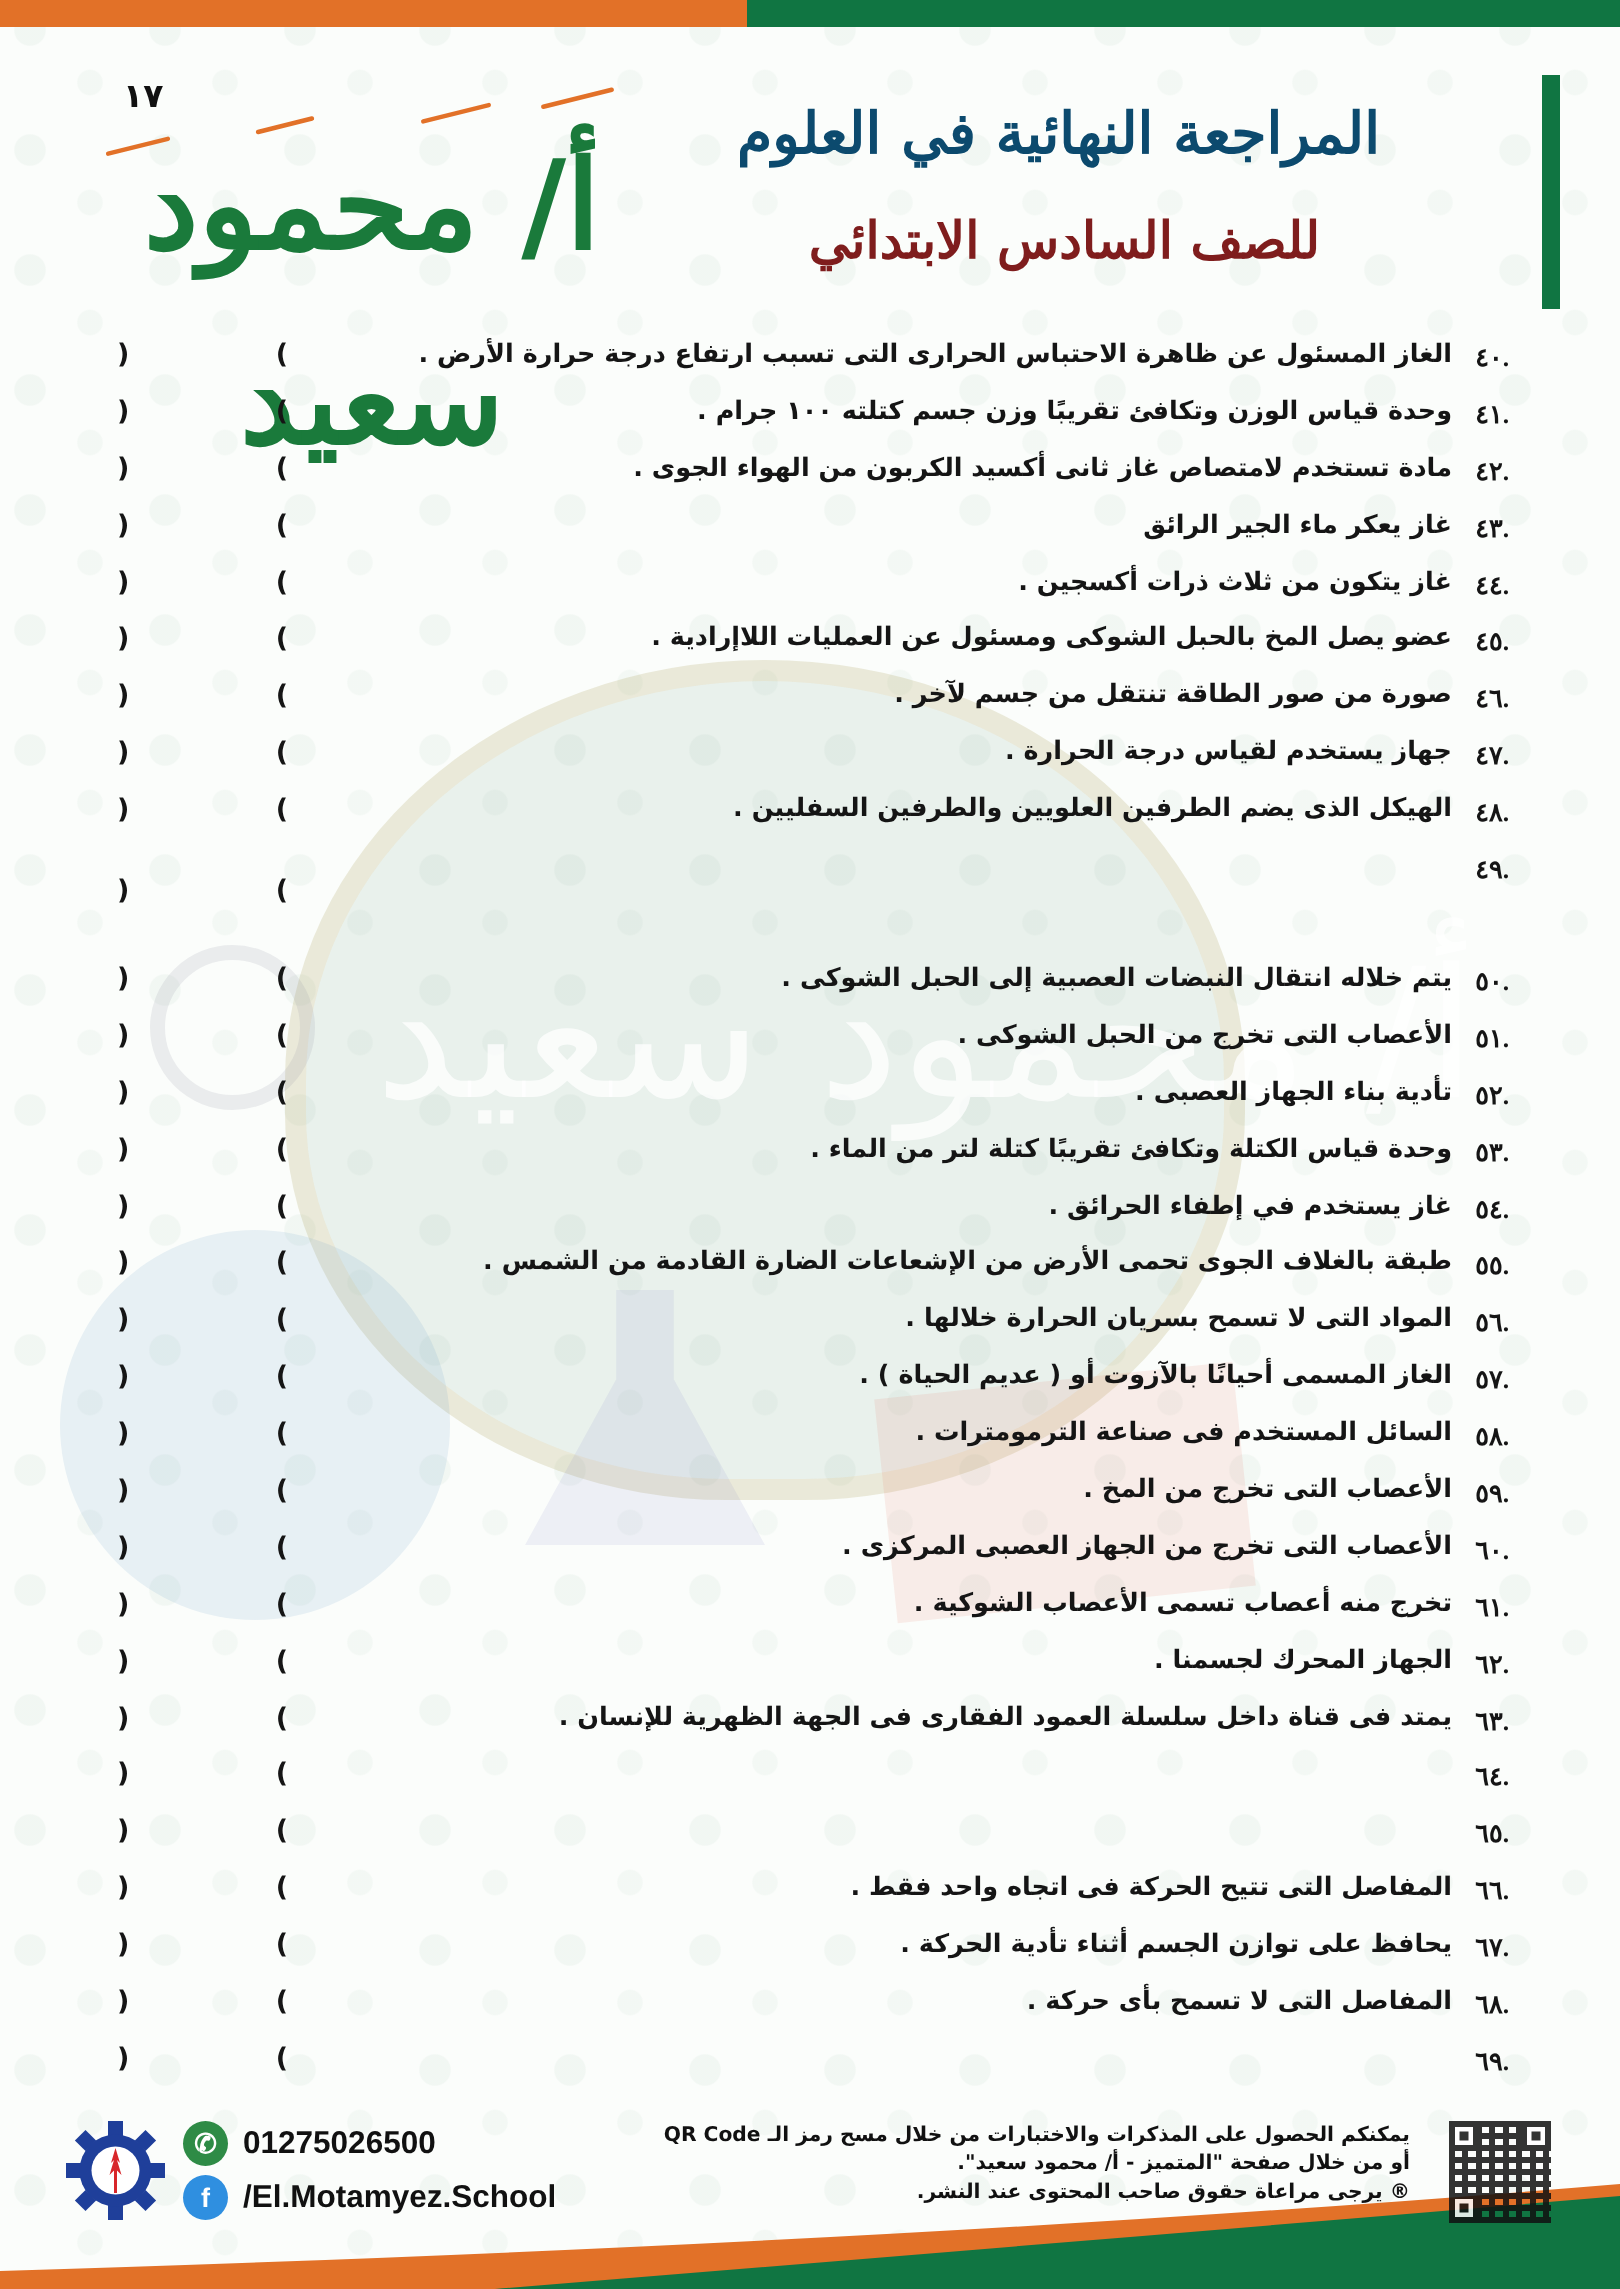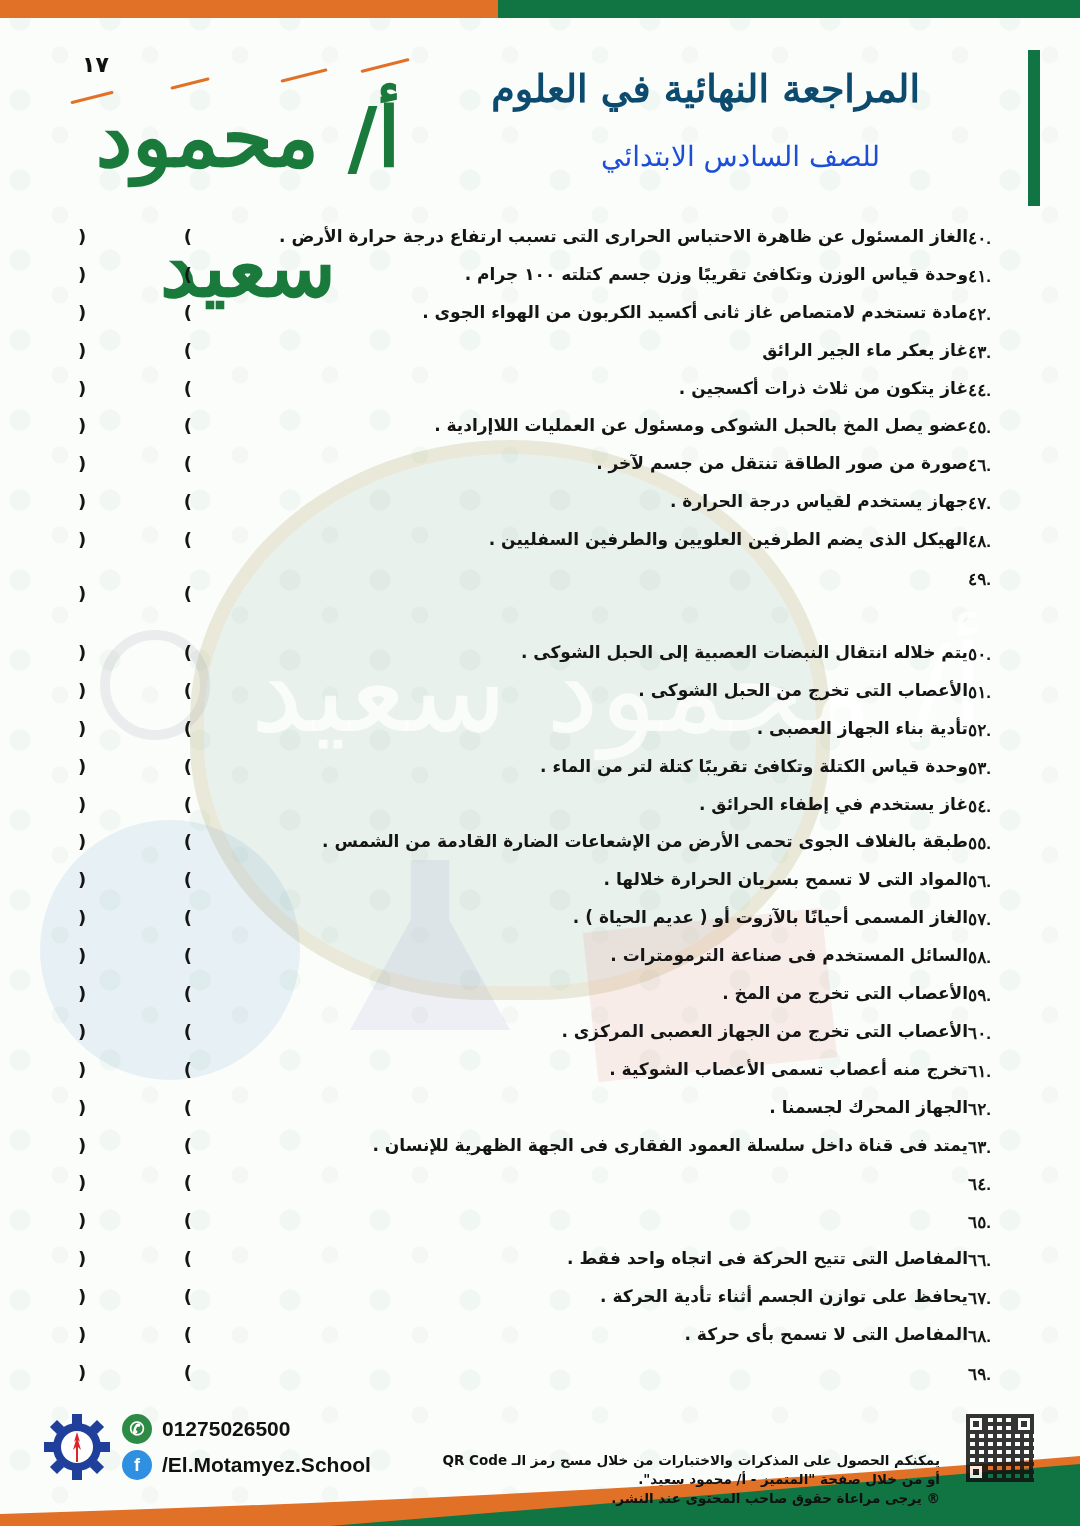--- a/index.html
+++ b/index.html
@@ -74,21 +74,21 @@
   
   .header-title {
     position: absolute; right: 160px; top: 66px;
     font-family: "DejaVu Serif", serif;
     font-weight: bold; font-size: 38px; color: #0c4a6e;
     direction: rtl; z-index: 2;
   }
   .header-subtitle {
     position: absolute; right: 200px; top: 140px;
     font-family: "DejaVu Serif", serif;
-    font-weight: normal; font-size: 28px; color: #1d4ed8;
+    font-weight: bold; font-size: 34px; color: #7f1d1d;
     direction: rtl; z-index: 2;
   }
   .logo-name {
     position: absolute; left: 28px; top: 72px; width: 440px; height: 130px;
     font-family: "DejaVu Serif", serif;
     font-size: 82px; color: #1a7a3b; font-weight: bold;
     direction: rtl; text-align: center; line-height: 130px;
     z-index: 2;
   }
   .logo-diacritics {
@@ -107,23 +107,23 @@
 
   
   .questions {
     position: absolute; left: 0; top: 222px; width: 1080px; z-index: 2;
   }
   .q-row {
     position: relative; width: 1080px; height: 37.9px;
   }
   .q-row.tall { height: 75px; }
   .q-num {
-    position: absolute; right: 89px; top: 6px;
+    position: absolute; right: 74px; top: 6px;
     font-size: 17px; font-weight: bold; direction: rtl;
-    font-family: Liberation Sans, sans-serif;
+    font-family: Liberation Serif, serif;
     padding-left: 22px;
   }
   .q-text {
     position: absolute; right: 112px; top: 4px;
     font-size: 17px; font-weight: bold; direction: rtl;
     text-align: right; white-space: nowrap;
     font-family: "DejaVu Sans", sans-serif;
   }
   .q-row.tall .q-text {
     white-space: normal; width: 800px; line-height: 38px; top: -2px;
@@ -156,21 +156,21 @@
     font-family: "Liberation Sans", sans-serif;
   }
   .contact-icon.whatsapp { background: #2e8b46; }
   .contact-icon.facebook { background: #2f8fe0; }
   .contact-text {
     font-family: "Liberation Sans", sans-serif; font-size: 21px; font-weight: bold; color: #111;
   }
   .footer-note {
     position: absolute; right: 140px; top: 1414px; width: 560px;
     direction: rtl; text-align: right; z-index: 3;
-    font-size: 13.5px; font-weight: bold; line-height: 19px; color: #111; margin-top: 37px;
+    font-size: 13.5px; font-weight: bold; line-height: 19px; color: #111;
   }
   .qr-code {
     position: absolute; left: 966px; top: 1414px; width: 68px; height: 68px; z-index: 3;
     background:
       repeating-linear-gradient(90deg, #111 0 4px, transparent 4px 9px),
       repeating-linear-gradient(0deg, #111 0 4px, transparent 4px 8px);
     opacity: 0.85;
   }
   .qr-code .finder {
     position: absolute; width: 20px; height: 20px; background: #fff;

